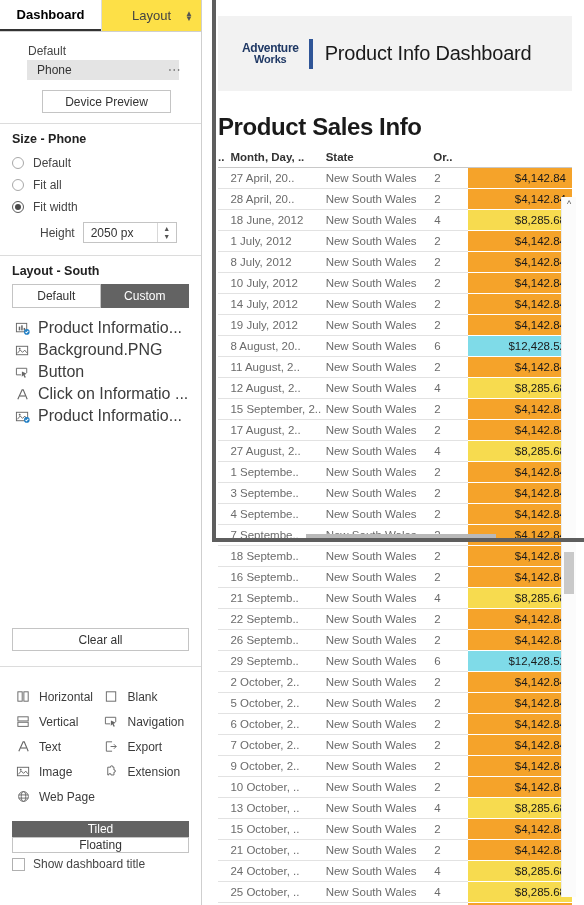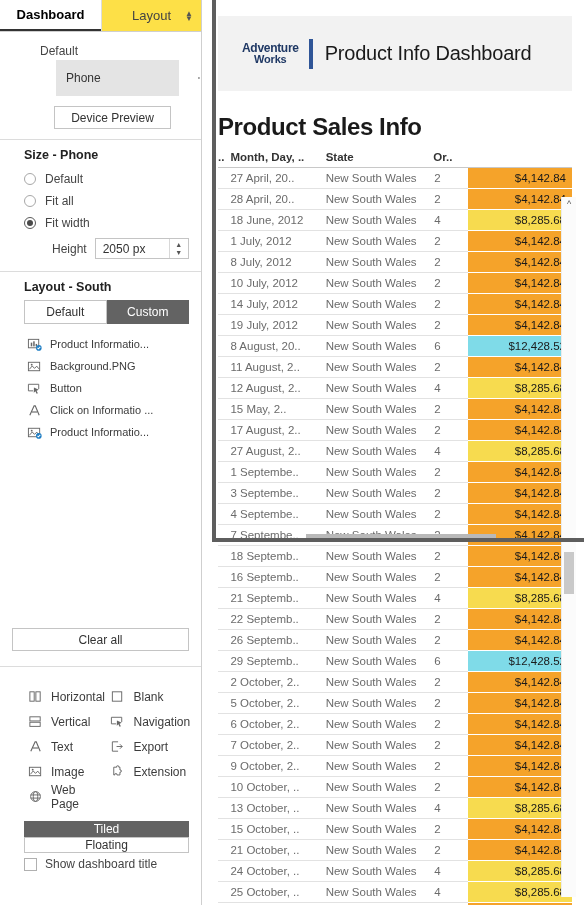--- a/index.html
+++ b/index.html
@@ -32,27 +32,27 @@
   }
   .tab.inactive{
     flex:1;background:#fde047;border-left:1px solid #dcdcdc;
     position:relative;color:#444;
   }
   .tab .spin{
     position:absolute;right:8px;top:50%;transform:translateY(-50%);
     display:flex;flex-direction:column;line-height:5px;font-size:8px;color:#555;
   }
 
-  .section{padding:8px 12px 6px 24px;}
+  .section{padding:8px 12px 6px 12px;}
   .divider{height:1px;background:#dcdcdc;margin:4px 0 0 0;}
 
   .lbl-default{font-size:12px;color:#444;padding:4px 0 2px 16px;}
   .phone-row{
-    display:flex;align-items:center;height:36px;
-    background:#e4e4e4;margin:0 10px 0 32px;padding:0 8px 0 10px;
+    display:flex;align-items:center;height:20px;
+    background:#e4e4e4;margin:0 10px 0 15px;padding:0 8px 0 10px;
     box-sizing:border-box;
     gap:44px;
   }
   .phone-row .nm{flex:1;font-size:12px;color:#333;}
   .ico-lock{width:13px;height:13px;display:block;}
   .ico-dots{font-size:13px;color:#666;letter-spacing:1px;margin-left:8px;line-height:8px;}
 
   .btn{
     display:flex;align-items:center;justify-content:center;
     border:1px solid #c4c4c4;background:#fff;color:#333;
@@ -93,21 +93,21 @@
     font-size:12px;border:1px solid #c4c4c4;box-sizing:border-box;cursor:default;
   }
   .seg .off{background:#fff;color:#333;}
   .seg .on{background:#636363;color:#fff;border-color:#636363;}
 
   .obj-list{margin-top:10px;}
   .obj-item{display:flex;align-items:center;height:20px;margin-bottom:2px;}
   .obj-item .ic{
     width:20px;flex:0 0 20px;display:flex;align-items:center;justify-content:center;
   }
-  .obj-item .tx{font-size:11px;color:#3c3c3c;margin-left:6px;white-space:nowrap;overflow:hidden;}
+  .obj-item .tx{font-size:16px;color:#3c3c3c;margin-left:6px;white-space:nowrap;overflow:hidden;}
 
   .btn-clear{height:23px;margin:0 12px;}
 
   .obj-grid{display:flex;flex-wrap:wrap;margin-top:6px;}
   .obj-cell{width:50%;display:flex;align-items:center;height:25px;box-sizing:border-box;}
   .obj-cell .ic{width:22px;flex:0 0 22px;display:flex;align-items:center;justify-content:center;}
   .obj-cell .tx{font-size:12px;color:#3c3c3c;margin-left:5px;}
 
   .check-row{display:flex;align-items:center;margin-top:12px;}
   .cbox{
@@ -540,21 +540,21 @@
             </tr>
             <tr>
               <td class="c-idx"></td>
               <td class="c-date">12 August, 2..</td>
               <td class="c-state">New South Wales</td>
               <td class="c-qty">4</td>
               <td class="c-sales" style="background: rgb(247, 219, 79);">$8,285.68</td>
             </tr>
             <tr>
               <td class="c-idx"></td>
-              <td class="c-date">15 May, 2..</td>
+              <td class="c-date">15 September, 2..</td>
               <td class="c-state">New South Wales</td>
               <td class="c-qty">2</td>
               <td class="c-sales" style="background: rgb(245, 163, 42);">$4,142.84</td>
             </tr>
             <tr>
               <td class="c-idx"></td>
               <td class="c-date">17 August, 2..</td>
               <td class="c-state">New South Wales</td>
               <td class="c-qty">2</td>
               <td class="c-sales" style="background: rgb(245, 163, 42);">$4,142.84</td>

